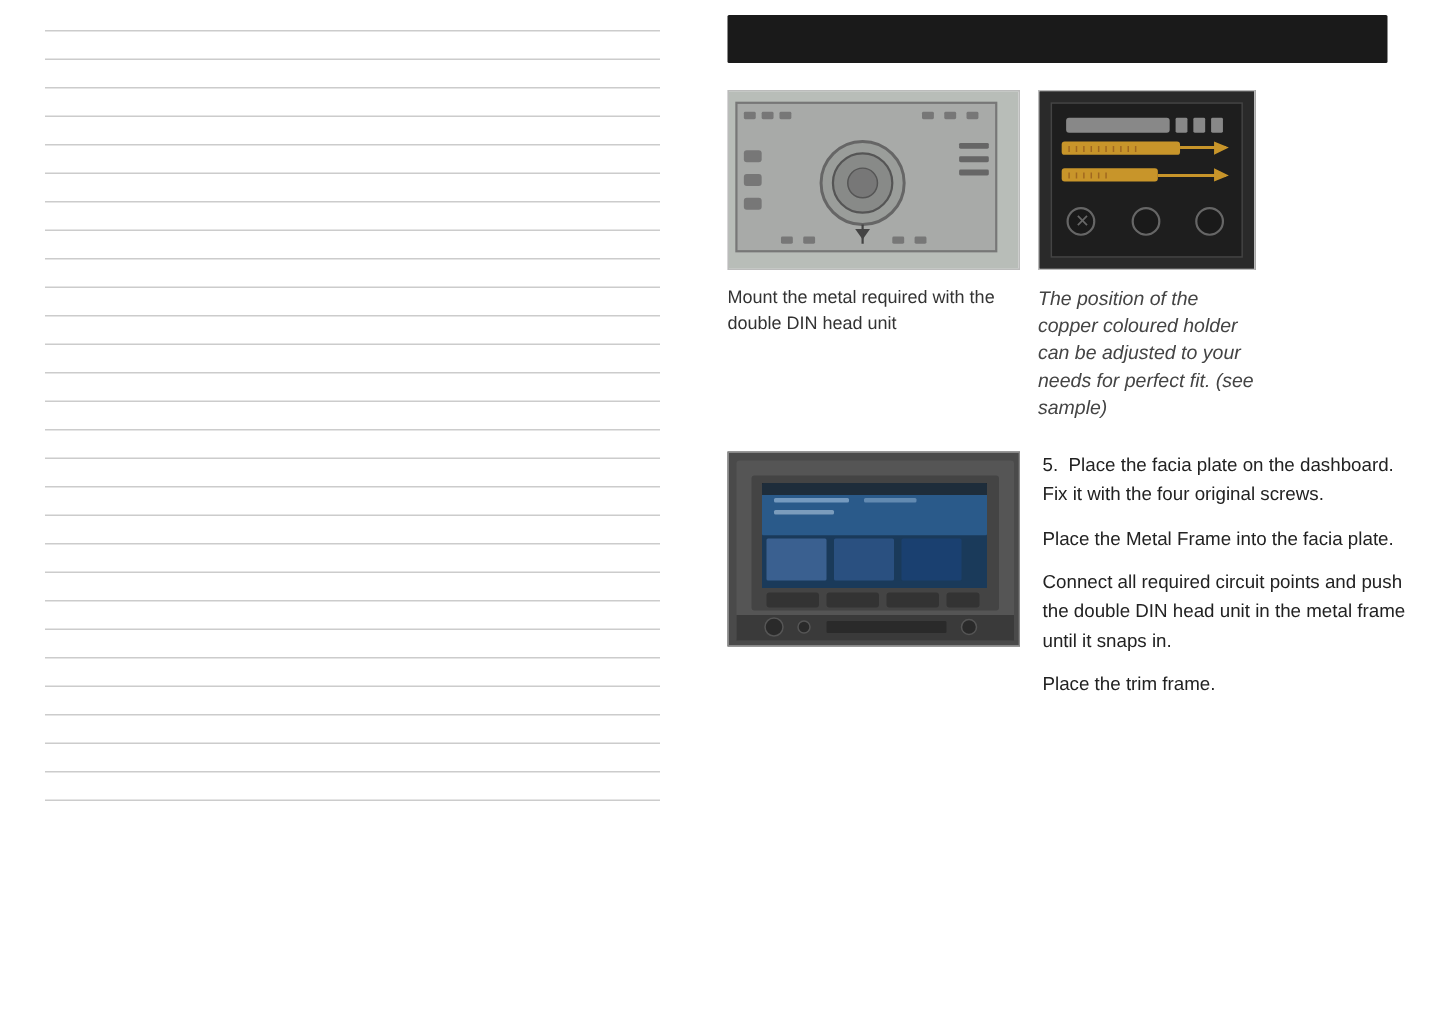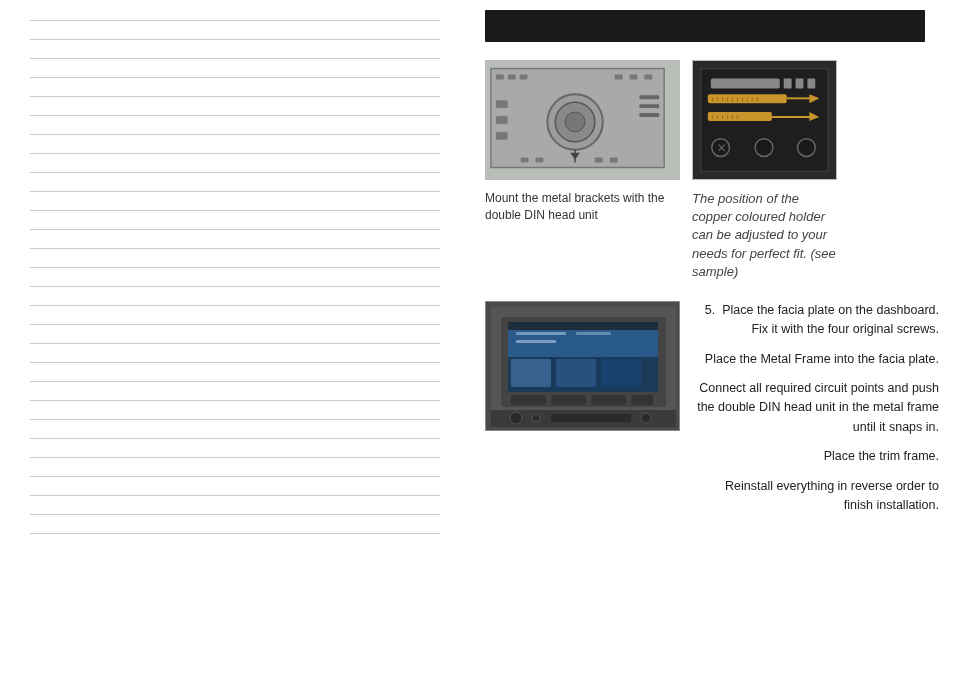--- a/index.html
+++ b/index.html
@@ -102,21 +102,20 @@
       color: #444;
       font-style: italic;
       line-height: 1.4;
     }
 
     
     .step-section {
       display: flex;
       gap: 15px;
       align-items: flex-start;
-      text-align: right;
     }
 
     .step-image {
       width: 195px;
       height: 130px;
       background: #555;
       border: 1px solid #888;
       flex-shrink: 0;
       position: relative;
       overflow: hidden;
@@ -262,21 +261,21 @@
         <circle cx="28" cy="88" r="9" fill="#1a1a1a" stroke="#666" stroke-width="1.5"></circle>
         <text x="24" y="92" fill="#666" font-size="12" font-family="Arial">✕</text>
         <circle cx="72" cy="88" r="9" fill="#1a1a1a" stroke="#666" stroke-width="1.5"></circle>
         <circle cx="115" cy="88" r="9" fill="#1a1a1a" stroke="#666" stroke-width="1.5"></circle>
       </svg>
     </div>
   </div>
 
   <div class="caption-row">
     <div class="caption-left">
-      <span>Mount the metal brackets with the double DIN head unit</span>
+      <span>Mount the metal required with the double DIN head unit</span>
     </div>
     <div class="caption-right">
       <span>The position of the copper coloured holder can be adjusted to your needs for perfect fit. (see sample)</span>
     </div>
   </div>
 
   <div class="step-section">
 
     <div class="step-image">
       <svg width="195" height="130" viewBox="0 0 195 130">
@@ -324,19 +323,16 @@
       </p>
       <p class="step-para">
         <span>Place the Metal Frame into the facia plate.</span>
       </p>
       <p class="step-para">
         <span>Connect all required circuit points and push the double DIN head unit in the metal frame until it snaps in.</span>
       </p>
       <p class="step-para">
         <span>Place the trim frame.</span>
       </p>
-      <p class="step-para">
-        <span>Reinstall everything in  reverse order to finish installation.</span>
-      </p>
     </div>
   </div>
 
 </div>
 
 </body></html>

